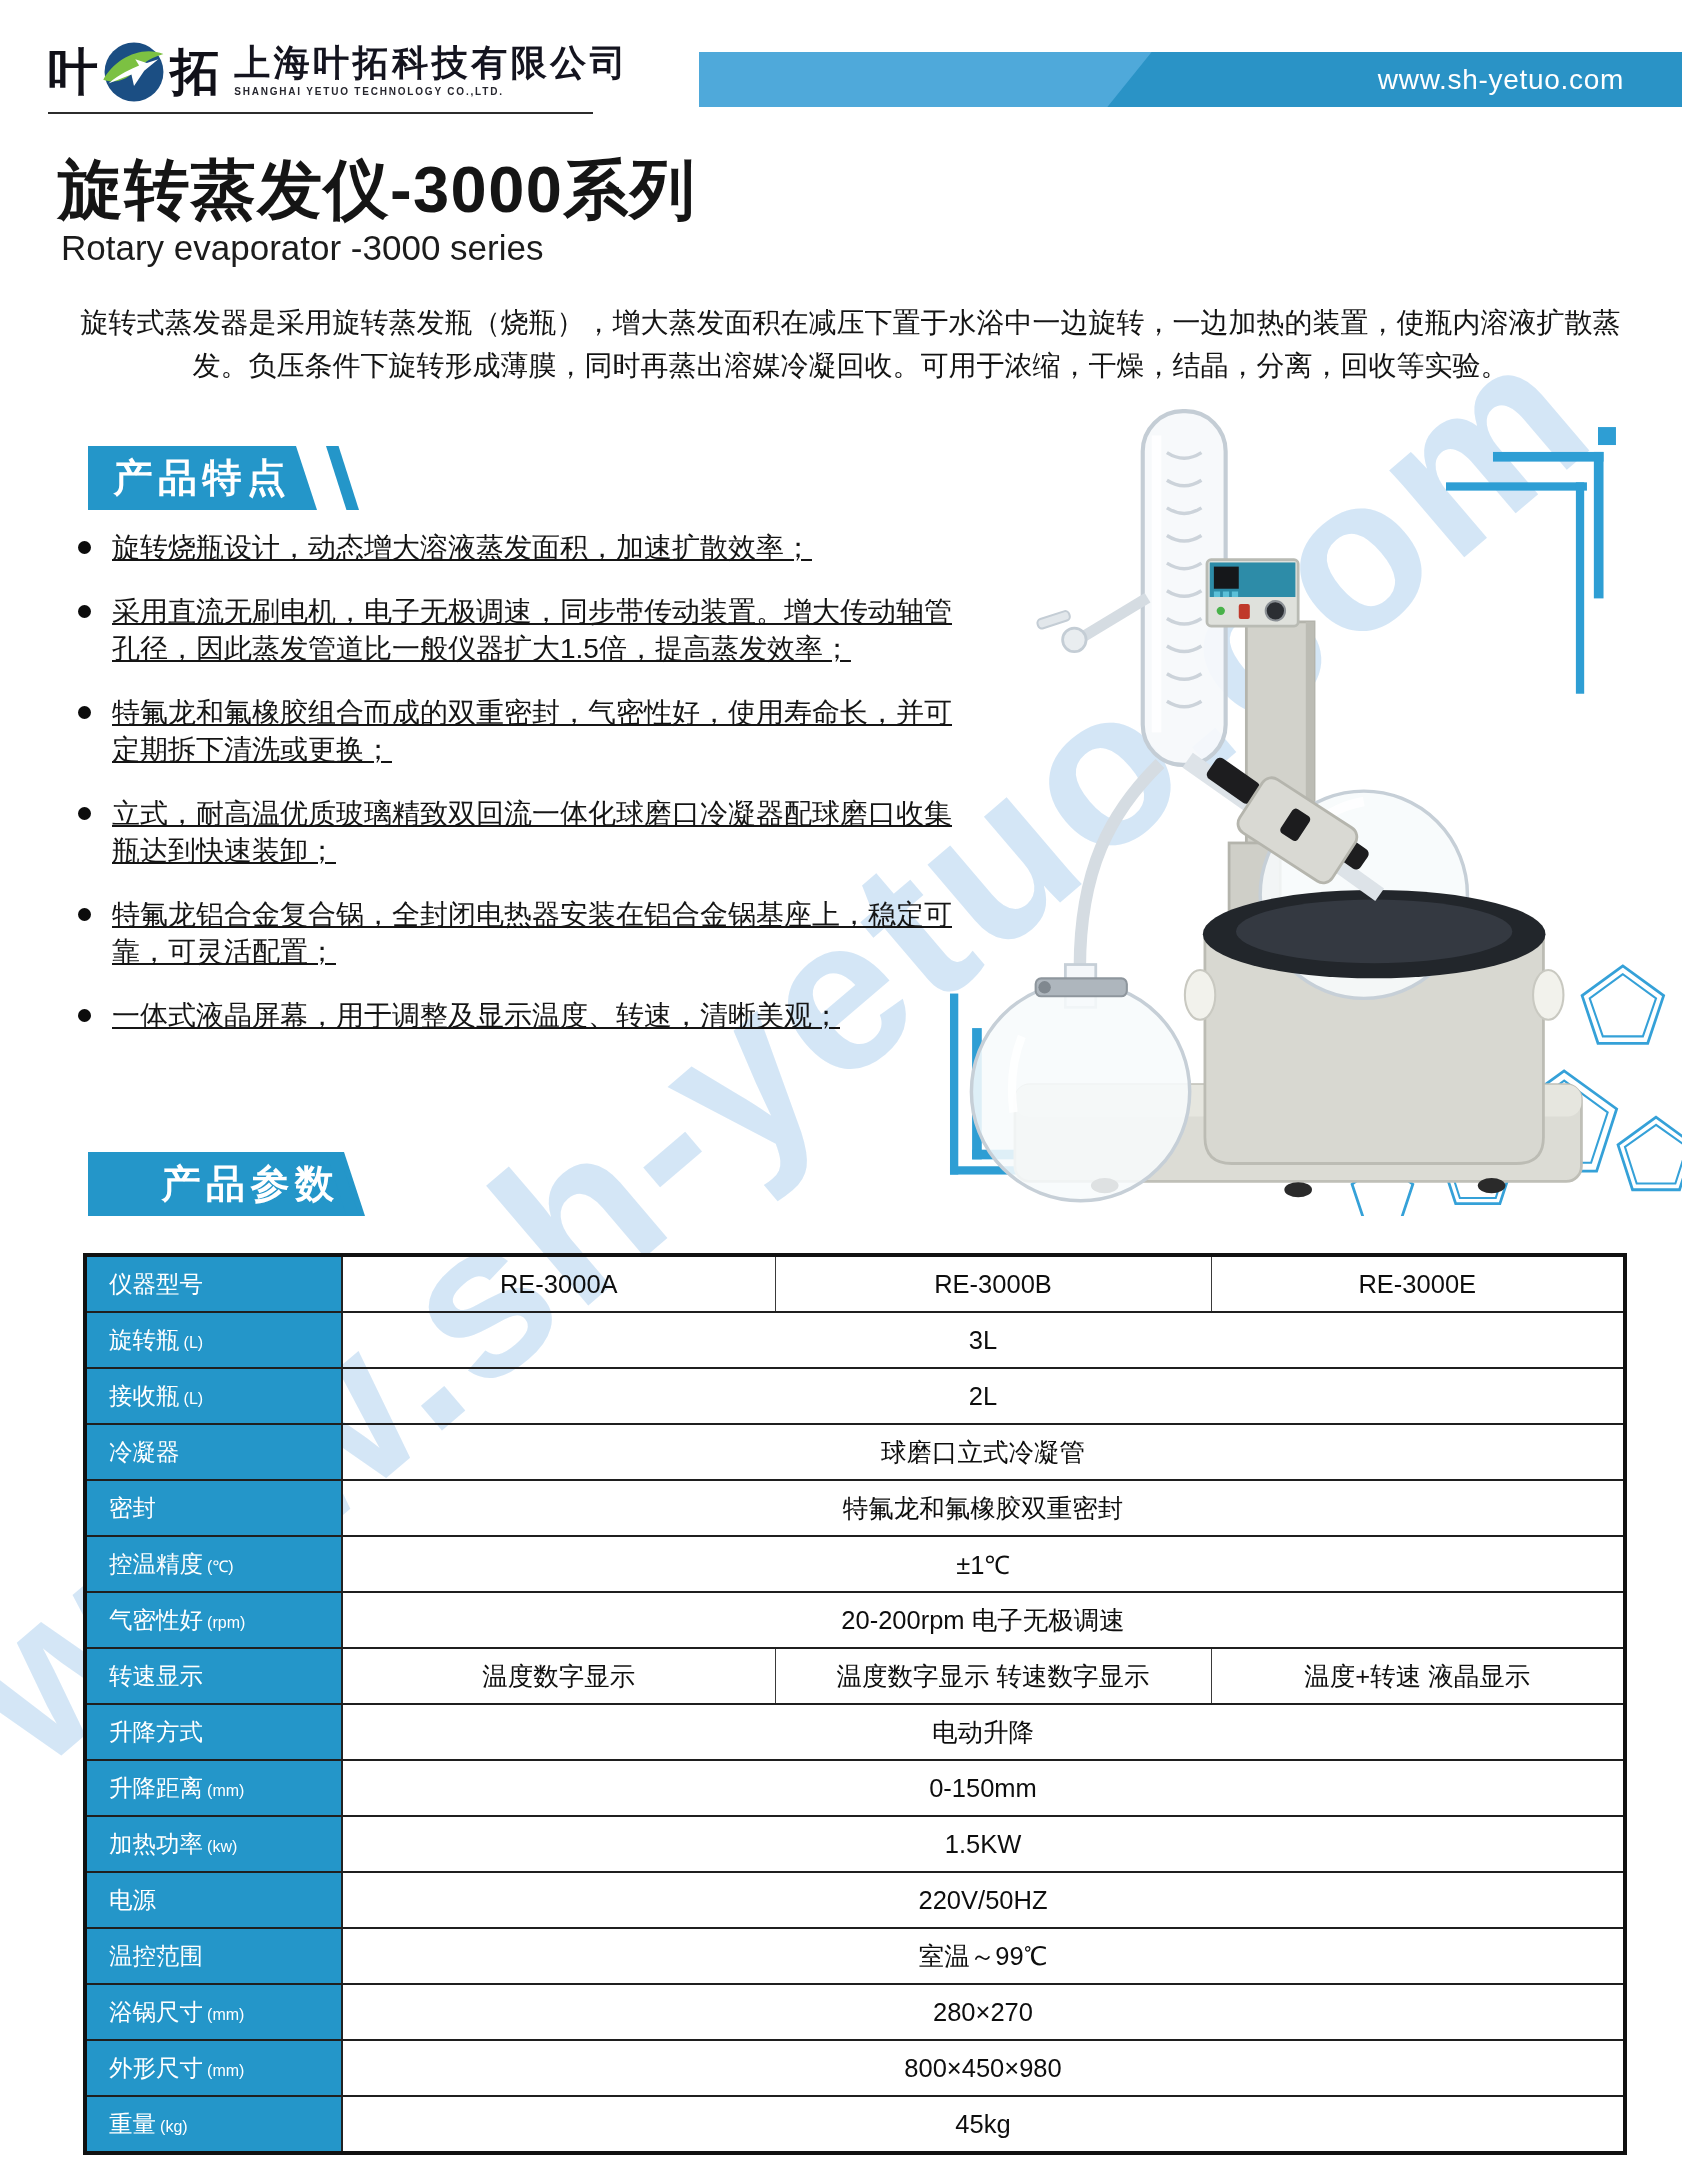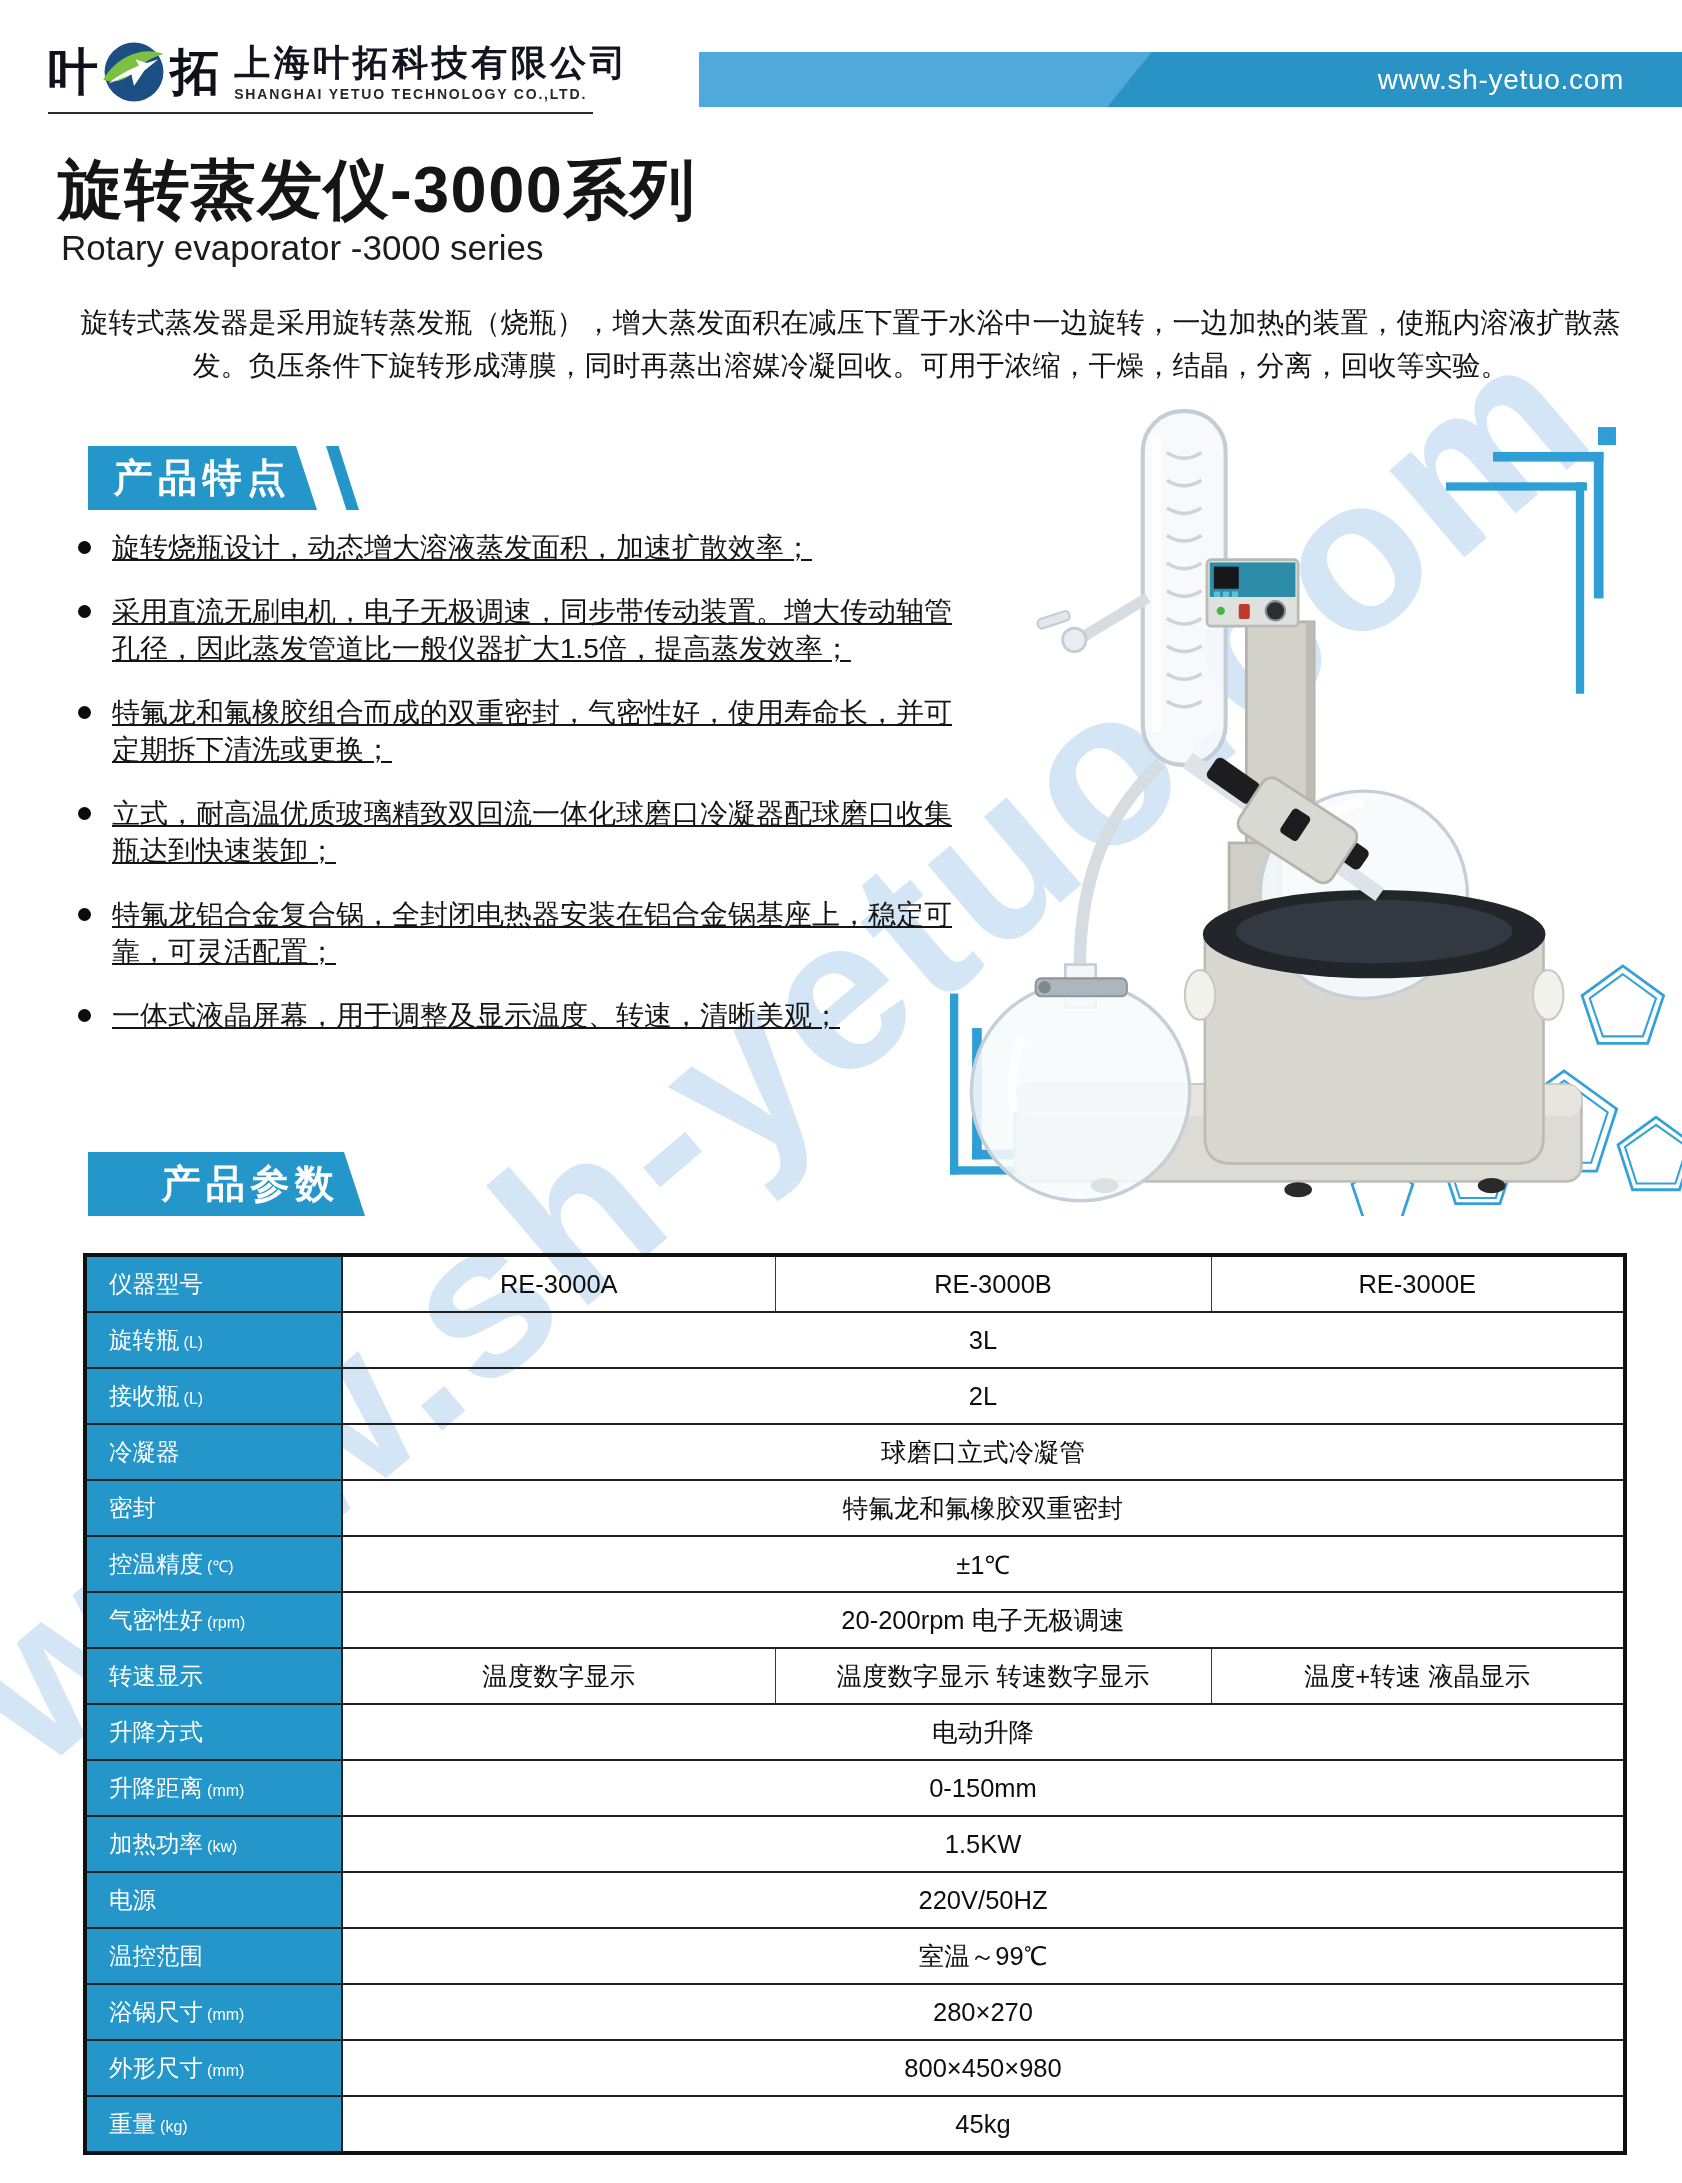--- a/index.html
+++ b/index.html
@@ -11,21 +11,21 @@
              transform:rotate(-40.5deg);transform-origin:0 0;
              font-size:217px;font-weight:700;letter-spacing:5.5px;
              color:#d2e5f6;opacity:.95;white-space:nowrap;}
 
   
   .logo-row{position:absolute;left:48px;top:40px;display:flex;align-items:flex-start;z-index:2;}
   .logo-char{font-family:"Liberation Serif", serif;font-weight:700;font-size:50px;line-height:64px;color:#101018;}
   .logo-mark{width:64px;height:64px;margin:0 4.1px;}
   .company{margin-left:14px;padding-top:2.8px;}
   .company-cn{font-size:36px;font-weight:700;letter-spacing:3.5px;color:#14141f;line-height:39px;}
-  .company-en{font-size:14px;font-weight:600;letter-spacing:1.8px;color:#26262e;margin-top:4.1px;}
+  .company-en{font-size:10px;font-weight:600;letter-spacing:1.8px;color:#26262e;margin-top:4.1px;}
   .header-underline{position:absolute;left:48px;top:112px;width:545px;height:2.1px;background:#2c2c2c;z-index:2;}
 
   .banner{position:absolute;left:699px;top:52px;width:984px;height:55px;background:#2a93c6;z-index:2;}
   .banner-light{position:absolute;left:0;top:0;width:100%;height:100%;background:#4fa9da;
                 clip-path:polygon(0 0,46% 0,41.5% 100%,0 100%);}
   .banner-url{position:absolute;right:59px;top:0;height:55px;line-height:55px;color:#fff;
               font-size:28px;letter-spacing:0.7px;}
 
   
   .doc-title{position:absolute;left:58px;top:146px;font-size:65px;font-weight:900;

